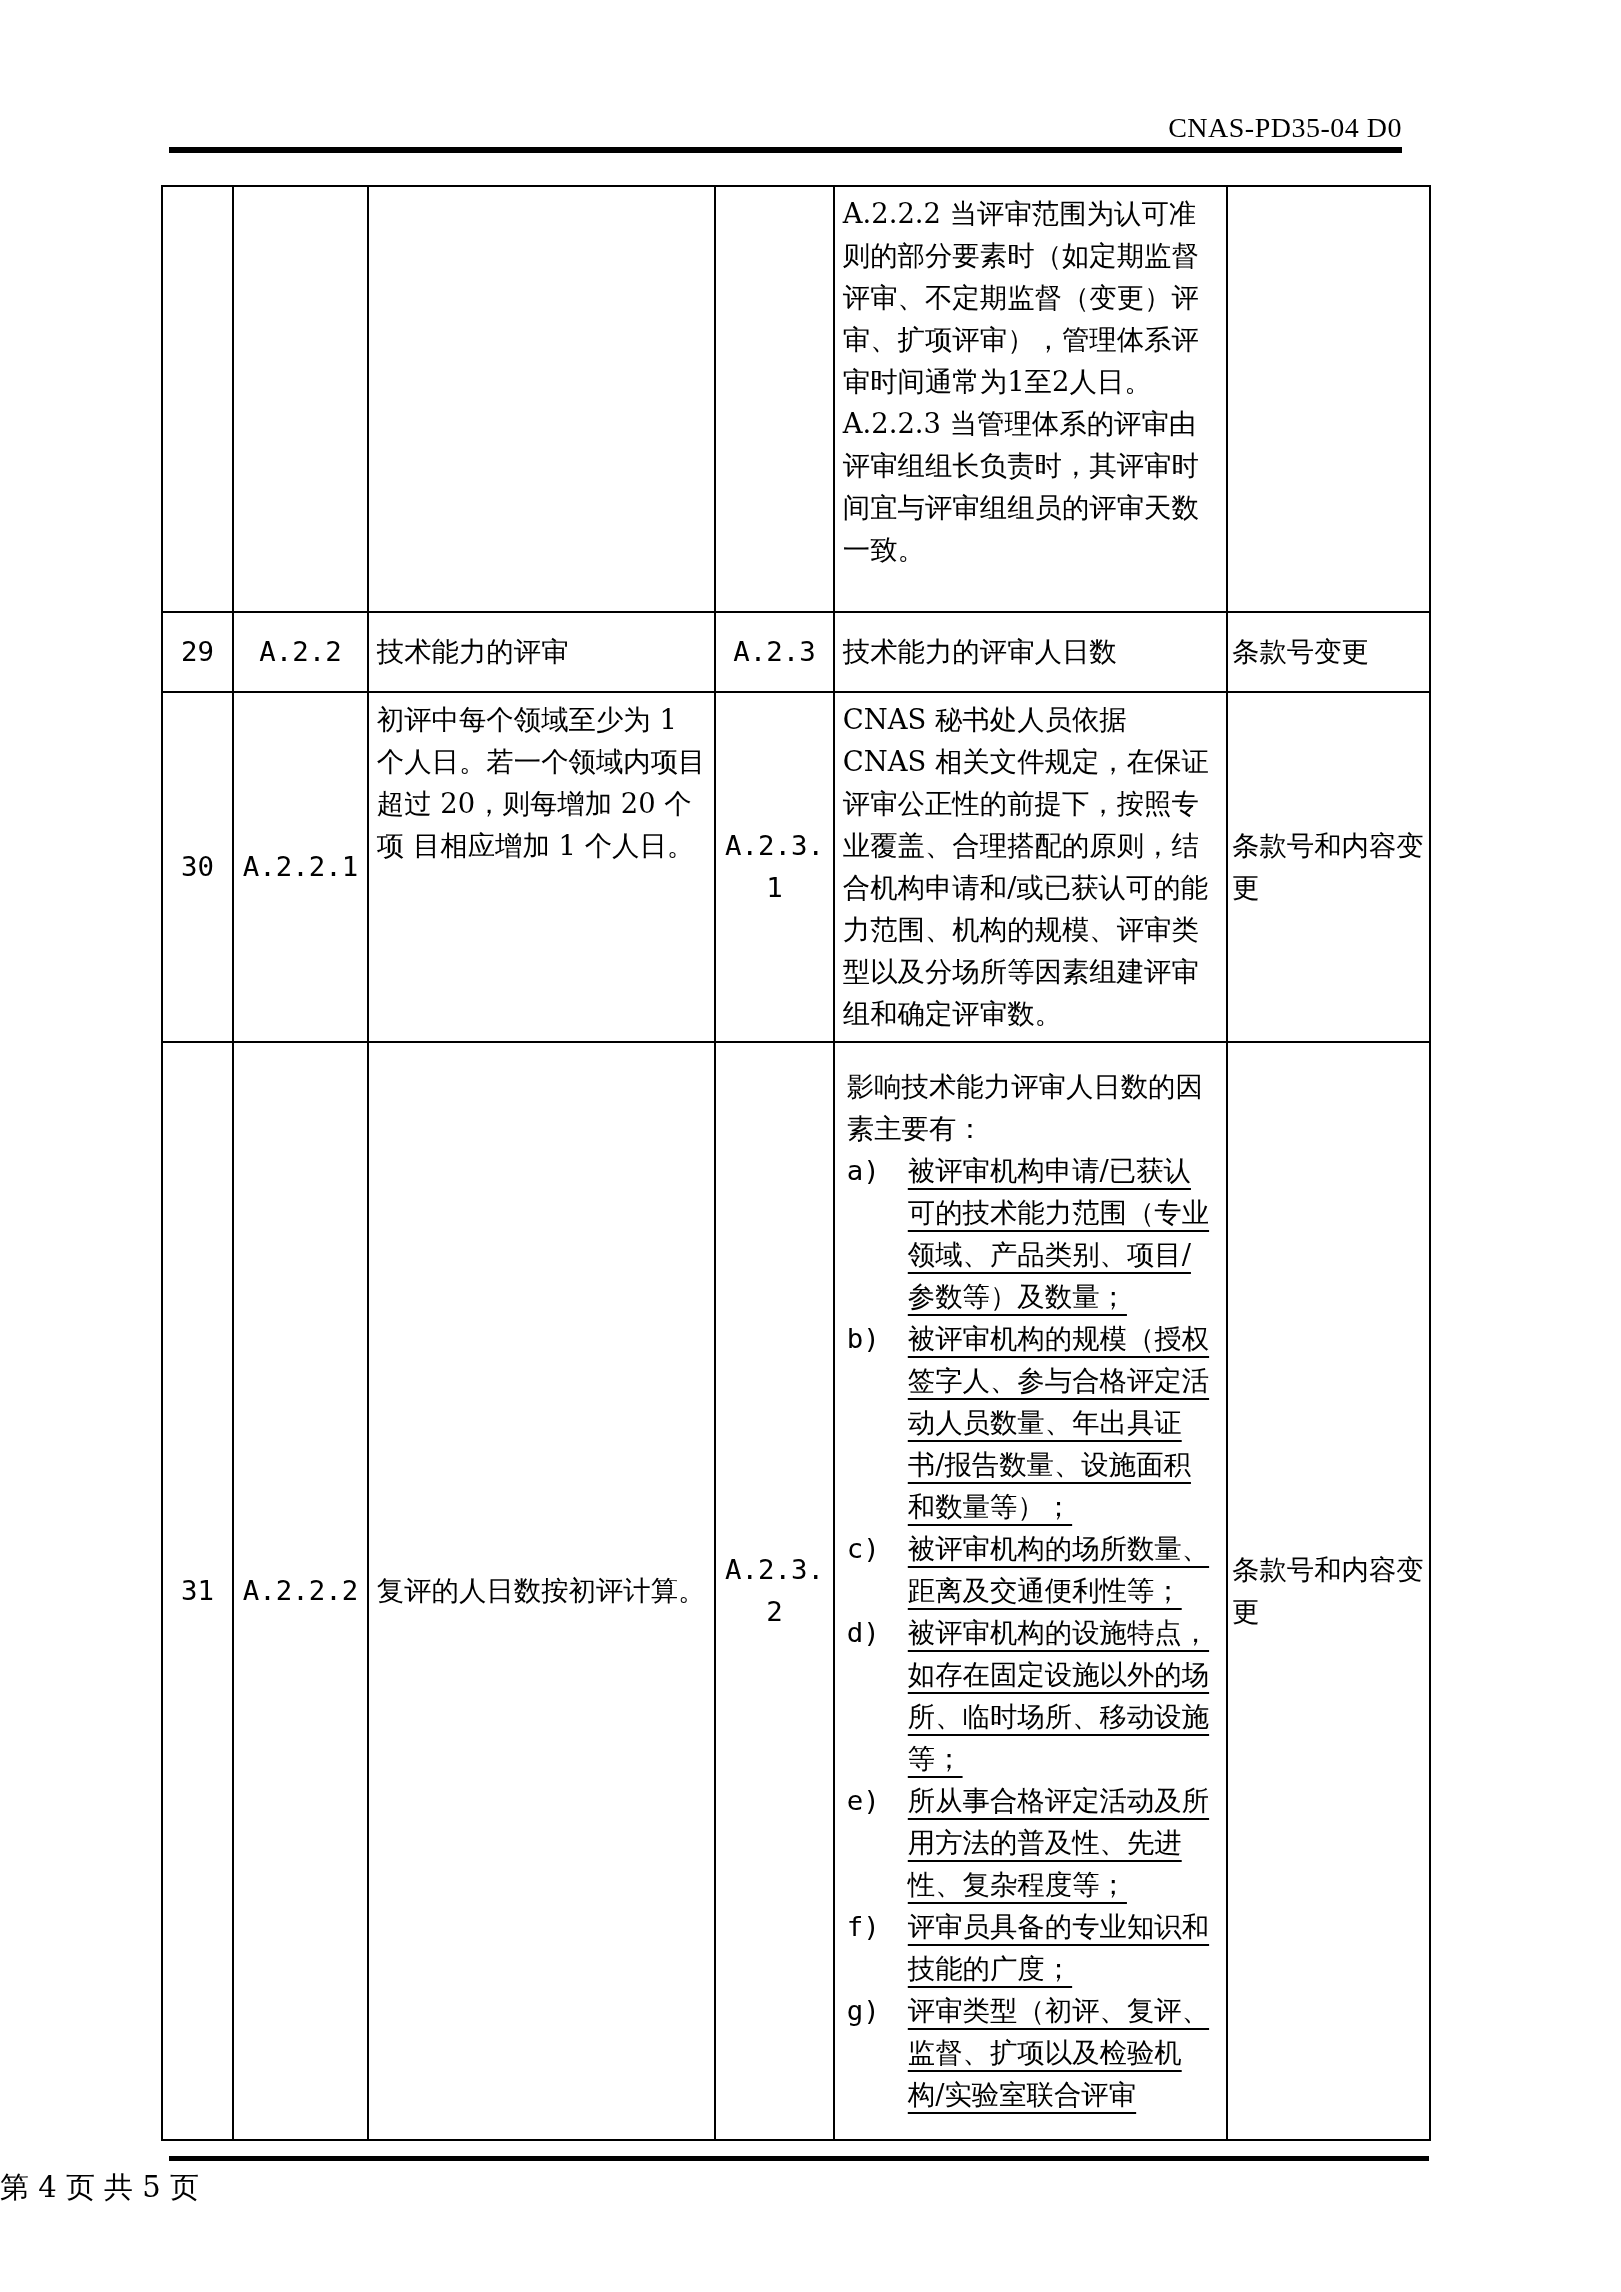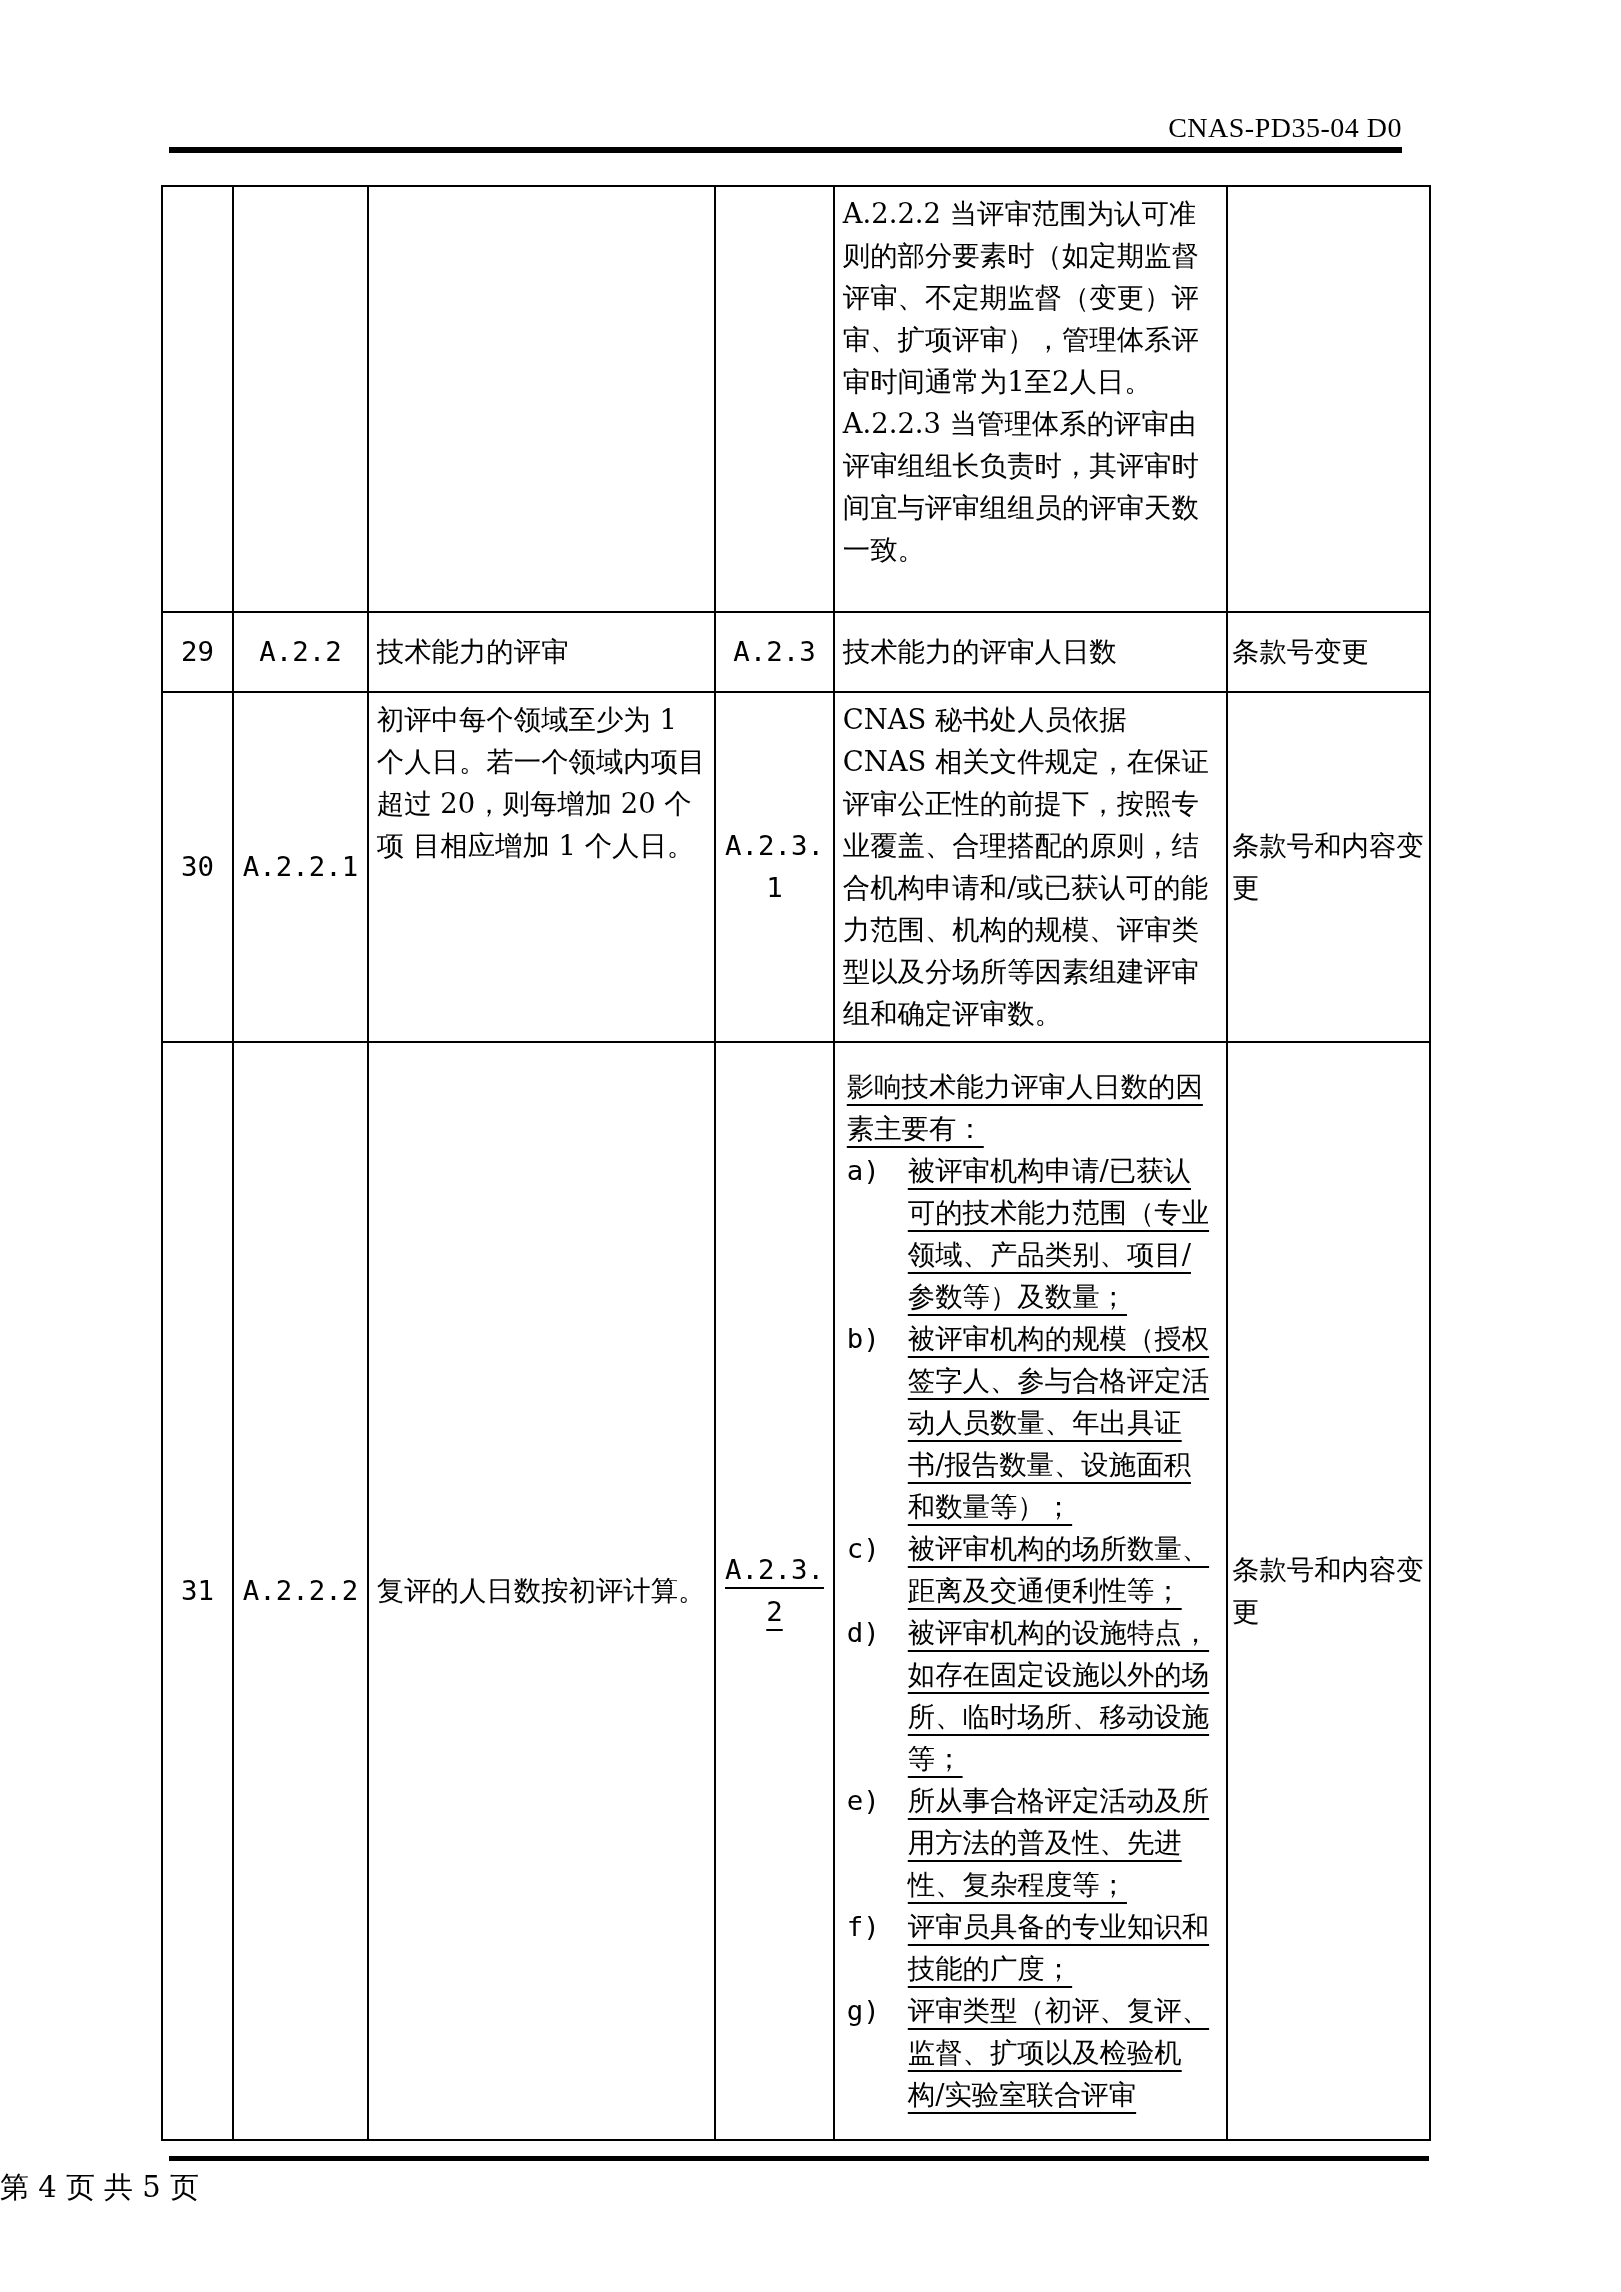--- a/index.html
+++ b/index.html
@@ -55,31 +55,29 @@
     text-align:left;
     padding:5.9px 7.8px;
   }
   .c-text.top{vertical-align:top;}
   .c-text p{margin:0;}
   .c-change{
     text-align:left;
     padding:0 4px;
   }
   .underlined{
-    text-decoration:underline;
     text-decoration-thickness:2px;
     text-underline-offset:7.8px;
   }
   .factor-cell{
     vertical-align:top;
     padding:3.9px 11.8px 3.9px 11.8px;
   }
   .factor-intro{
     margin:0;
-    text-decoration:underline;
     text-decoration-thickness:2px;
     text-underline-offset:7.8px;
   }
   .factor-list{margin:0;padding:0;}
   .factor-item{
     display:flex;
     align-items:flex-start;
   }
   .factor-marker{
     flex:0 0 61px;

